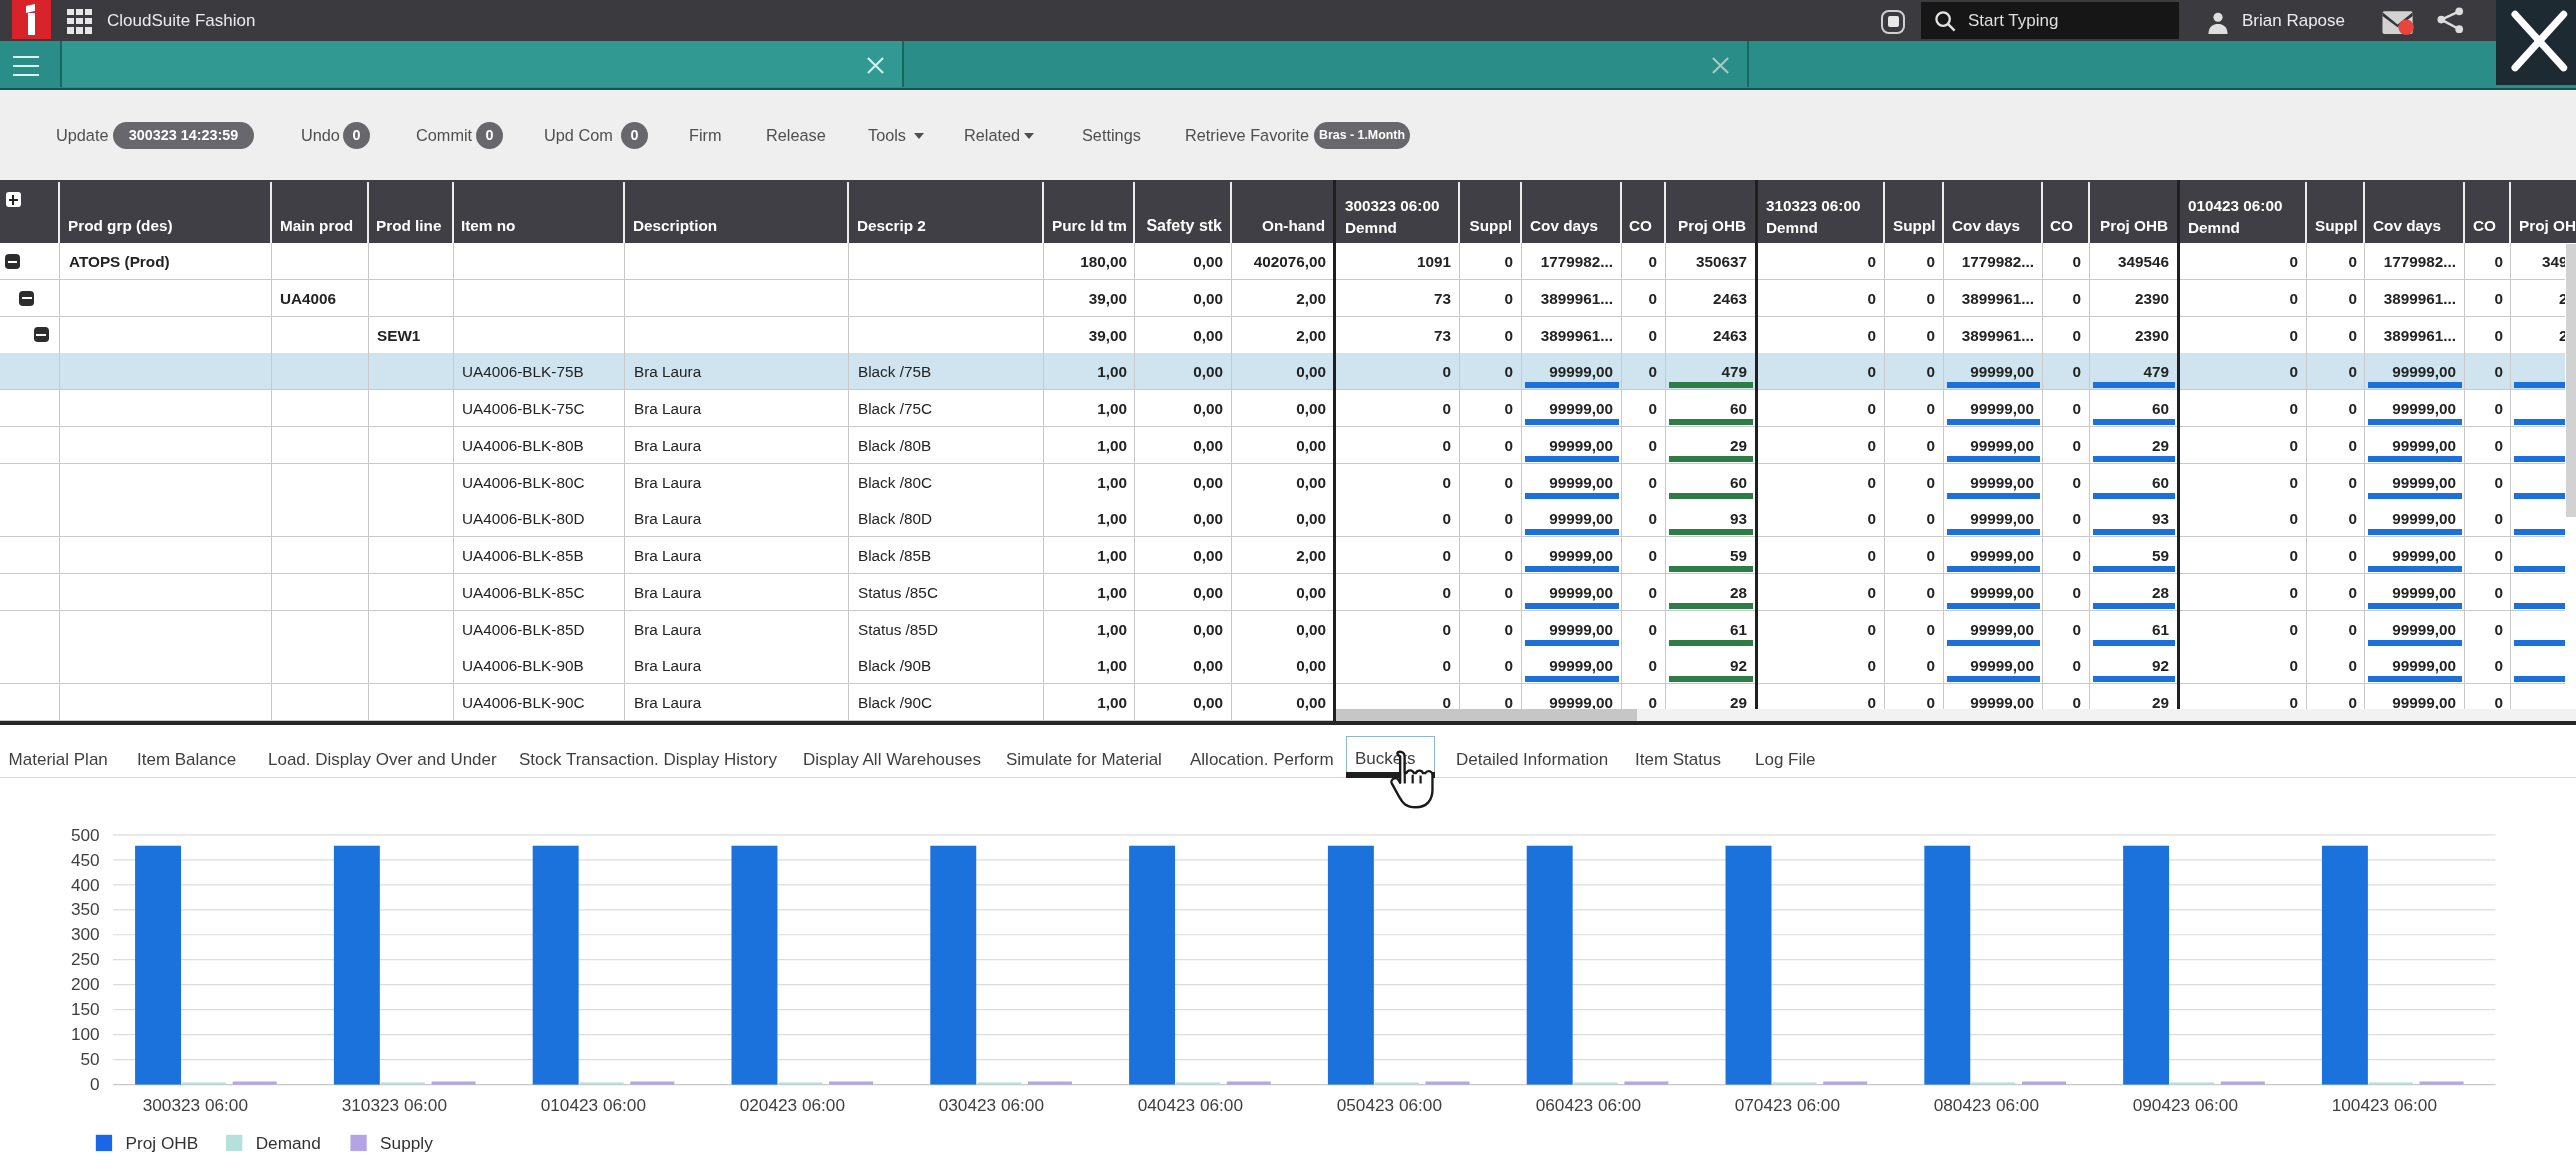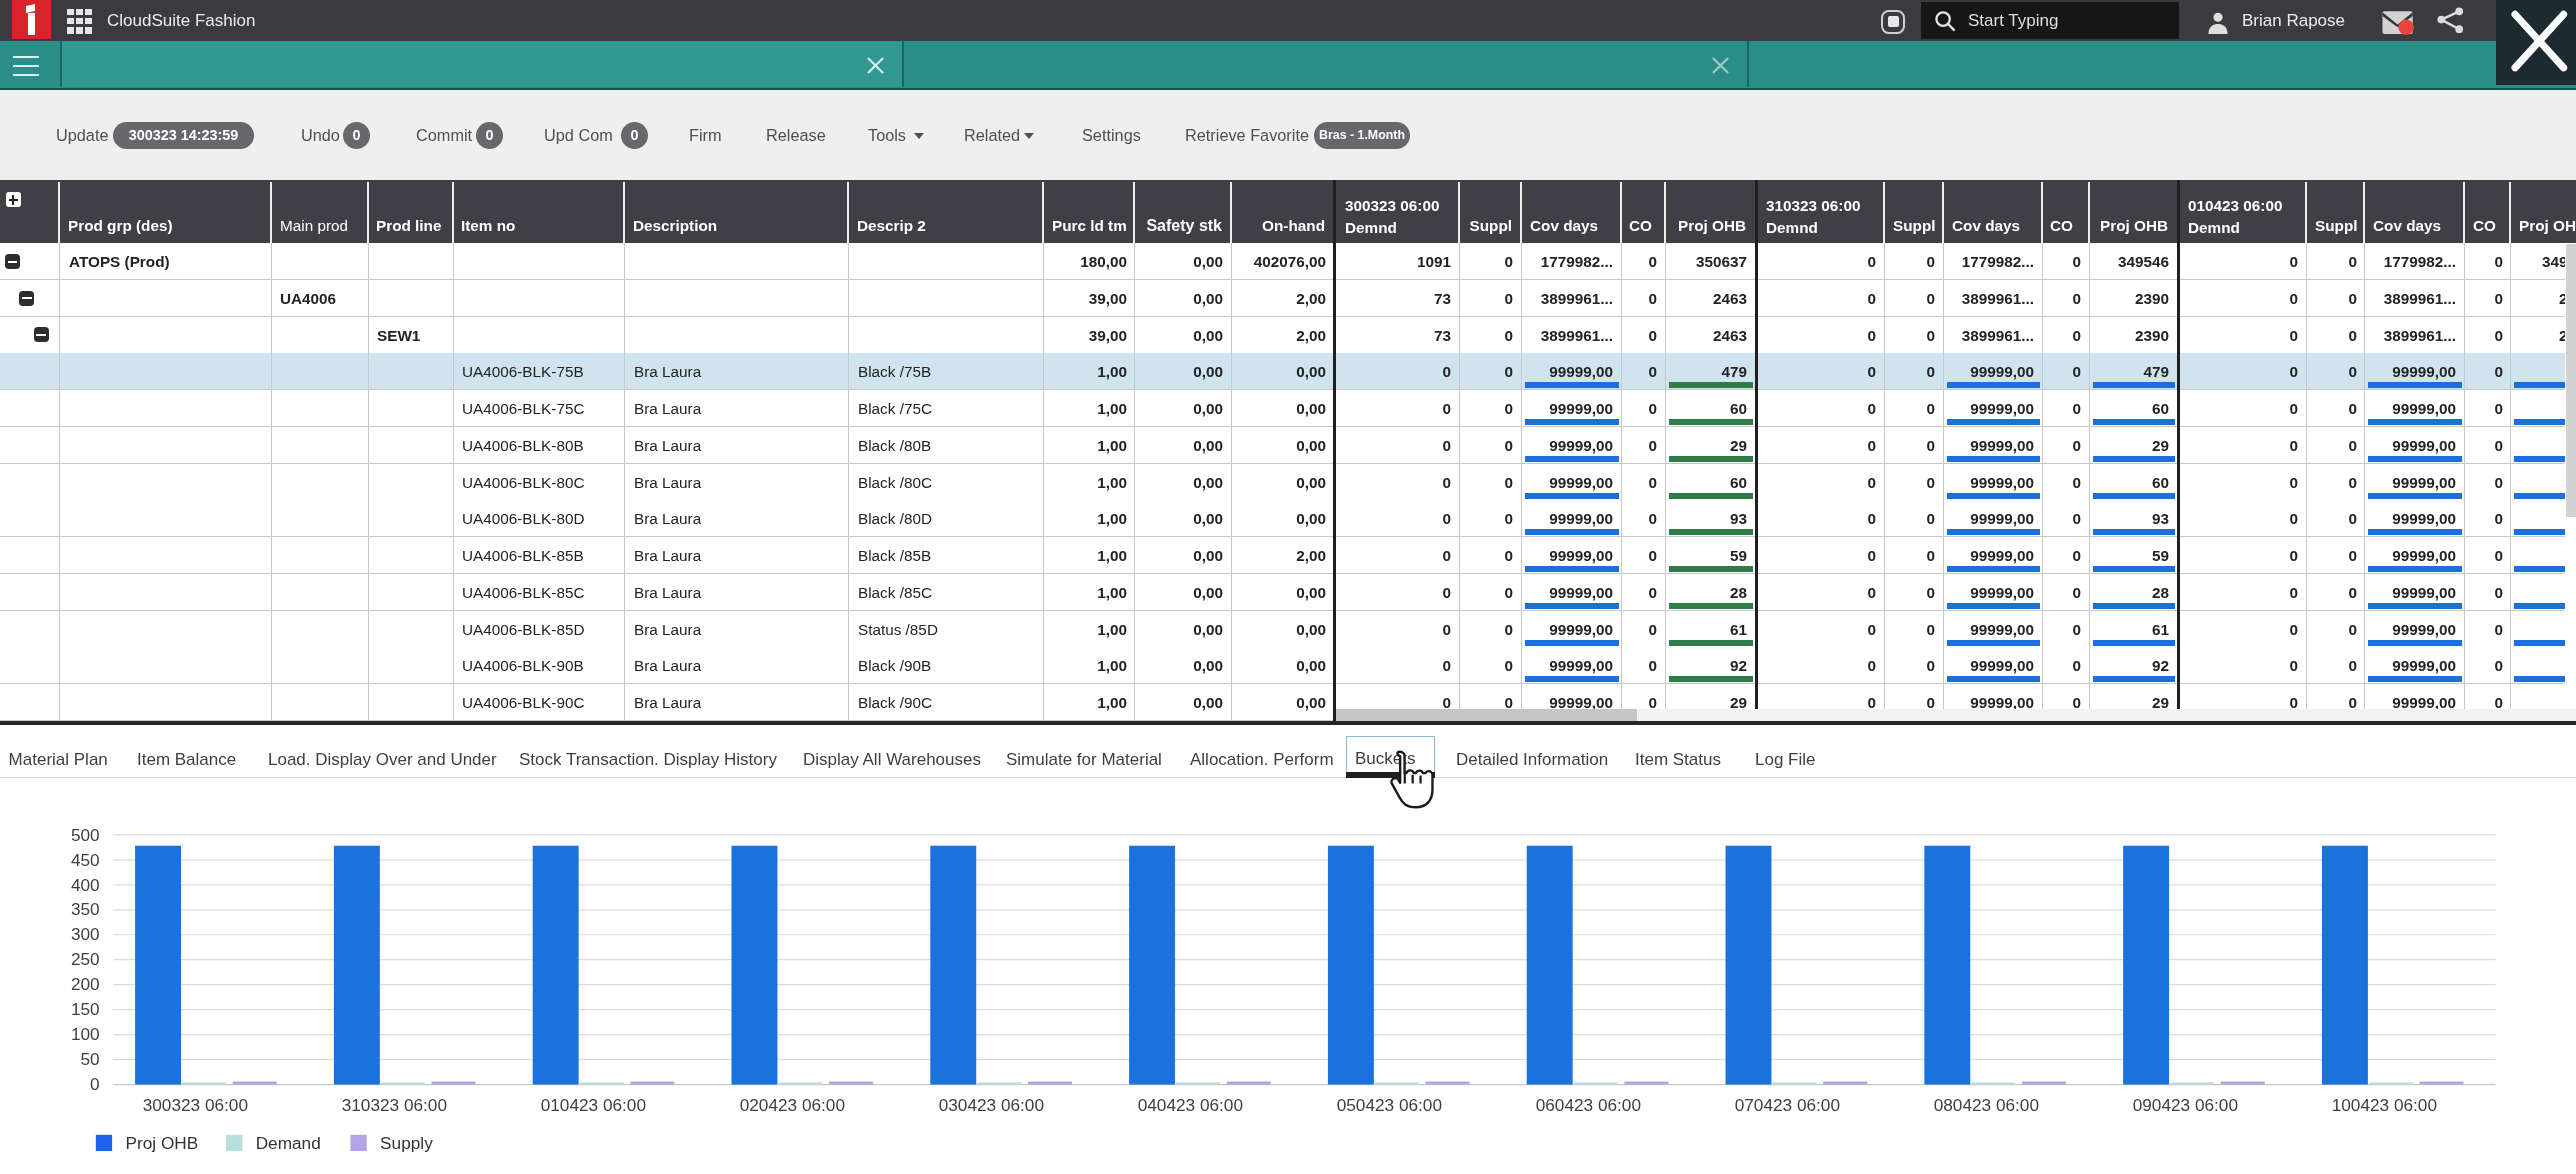--- a/index.html
+++ b/index.html
@@ -95,21 +95,21 @@
 <div class="abs" style="left:1664px;top:182px;width:1.9px;height:61px;background:#ececec"></div>
 <div class="abs" style="left:1883px;top:182px;width:1.9px;height:61px;background:#ececec"></div>
 <div class="abs" style="left:1942px;top:182px;width:1.9px;height:61px;background:#ececec"></div>
 <div class="abs" style="left:2041px;top:182px;width:1.9px;height:61px;background:#ececec"></div>
 <div class="abs" style="left:2088px;top:182px;width:1.9px;height:61px;background:#ececec"></div>
 <div class="abs" style="left:2305px;top:182px;width:1.9px;height:61px;background:#ececec"></div>
 <div class="abs" style="left:2363px;top:182px;width:1.9px;height:61px;background:#ececec"></div>
 <div class="abs" style="left:2463px;top:182px;width:1.9px;height:61px;background:#ececec"></div>
 <div class="abs" style="left:2509px;top:182px;width:1.9px;height:61px;background:#ececec"></div>
 <div class="abs" style="left:68px;top:217px;width:194px;font-size:15.3px;font-weight:700;color:#fff;text-align:left;white-space:nowrap">Prod grp (des)</div>
-<div class="abs" style="left:280px;top:217px;width:79px;font-size:15.3px;font-weight:400;color:#fff;text-align:left;white-space:nowrap">Main prod</div>
+<div class="abs" style="left:280px;top:217px;width:79px;font-size:15.3px;font-weight:700;color:#fff;text-align:left;white-space:nowrap">Main prod</div>
 <div class="abs" style="left:376px;top:217px;width:68px;font-size:15.3px;font-weight:700;color:#fff;text-align:left;white-space:nowrap">Prod line</div>
 <div class="abs" style="left:461px;top:217px;width:154px;font-size:15.3px;font-weight:700;color:#fff;text-align:left;white-space:nowrap">Item no</div>
 <div class="abs" style="left:633px;top:217px;width:207px;font-size:15.3px;font-weight:700;color:#fff;text-align:left;white-space:nowrap">Description</div>
 <div class="abs" style="left:857px;top:217px;width:178px;font-size:15.3px;font-weight:700;color:#fff;text-align:left;white-space:nowrap">Descrip 2</div>
 <div class="abs" style="left:1052px;top:217px;width:74px;font-size:15.3px;font-weight:700;color:#fff;text-align:right;white-space:nowrap">Purc ld tm</div>
 <div class="abs" style="left:1143px;top:217px;width:79px;font-size:16px;font-weight:700;color:#fff;text-align:right;white-space:nowrap">Safety stk</div>
 <div class="abs" style="left:1240px;top:217px;width:85px;font-size:15.3px;font-weight:700;color:#fff;text-align:right;white-space:nowrap">On-hand</div>
 <div class="abs" style="left:1345px;top:195px;width:105px;font-size:15.3px;font-weight:700;color:#fff;line-height:21.5px;text-align:left;white-space:pre">300323 06:00
 Demnd</div>
 <div class="abs" style="left:1467px;top:217px;width:45px;font-size:15.3px;font-weight:700;color:#fff;text-align:right;white-space:nowrap">Suppl</div>
@@ -214,21 +214,21 @@
 <div class="abs" style="left:1144px;top:500px;width:79px;height:37px;line-height:37px;font-size:15.3px;font-weight:700;color:#232323;text-align:right;white-space:nowrap">0,00</div>
 <div class="abs" style="left:1241px;top:500px;width:85px;height:37px;line-height:37px;font-size:15.3px;font-weight:700;color:#232323;text-align:right;white-space:nowrap">0,00</div>
 <div class="abs" style="left:462px;top:537px;width:154px;height:37px;line-height:37px;font-size:15.3px;font-weight:400;color:#232323;text-align:left;white-space:nowrap">UA4006-BLK-85B</div>
 <div class="abs" style="left:634px;top:537px;width:207px;height:37px;line-height:37px;font-size:15.3px;font-weight:400;color:#232323;text-align:left;white-space:nowrap">Bra Laura</div>
 <div class="abs" style="left:858px;top:537px;width:178px;height:37px;line-height:37px;font-size:15.3px;font-weight:400;color:#232323;text-align:left;white-space:nowrap">Black /85B</div>
 <div class="abs" style="left:1053px;top:537px;width:74px;height:37px;line-height:37px;font-size:15.3px;font-weight:700;color:#232323;text-align:right;white-space:nowrap">1,00</div>
 <div class="abs" style="left:1144px;top:537px;width:79px;height:37px;line-height:37px;font-size:15.3px;font-weight:700;color:#232323;text-align:right;white-space:nowrap">0,00</div>
 <div class="abs" style="left:1241px;top:537px;width:85px;height:37px;line-height:37px;font-size:15.3px;font-weight:700;color:#232323;text-align:right;white-space:nowrap">2,00</div>
 <div class="abs" style="left:462px;top:574px;width:154px;height:37px;line-height:37px;font-size:15.3px;font-weight:400;color:#232323;text-align:left;white-space:nowrap">UA4006-BLK-85C</div>
 <div class="abs" style="left:634px;top:574px;width:207px;height:37px;line-height:37px;font-size:15.3px;font-weight:400;color:#232323;text-align:left;white-space:nowrap">Bra Laura</div>
-<div class="abs" style="left:858px;top:574px;width:178px;height:37px;line-height:37px;font-size:15.3px;font-weight:400;color:#232323;text-align:left;white-space:nowrap">Black /85C</div>
+<div class="abs" style="left:858px;top:574px;width:178px;height:37px;line-height:37px;font-size:15.3px;font-weight:400;color:#232323;text-align:left;white-space:nowrap">Status /85C</div>
 <div class="abs" style="left:1053px;top:574px;width:74px;height:37px;line-height:37px;font-size:15.3px;font-weight:700;color:#232323;text-align:right;white-space:nowrap">1,00</div>
 <div class="abs" style="left:1144px;top:574px;width:79px;height:37px;line-height:37px;font-size:15.3px;font-weight:700;color:#232323;text-align:right;white-space:nowrap">0,00</div>
 <div class="abs" style="left:1241px;top:574px;width:85px;height:37px;line-height:37px;font-size:15.3px;font-weight:700;color:#232323;text-align:right;white-space:nowrap">0,00</div>
 <div class="abs" style="left:462px;top:611px;width:154px;height:37px;line-height:37px;font-size:15.3px;font-weight:400;color:#232323;text-align:left;white-space:nowrap">UA4006-BLK-85D</div>
 <div class="abs" style="left:634px;top:611px;width:207px;height:37px;line-height:37px;font-size:15.3px;font-weight:400;color:#232323;text-align:left;white-space:nowrap">Bra Laura</div>
 <div class="abs" style="left:858px;top:611px;width:178px;height:37px;line-height:37px;font-size:15.3px;font-weight:400;color:#232323;text-align:left;white-space:nowrap">Status /85D</div>
 <div class="abs" style="left:1053px;top:611px;width:74px;height:37px;line-height:37px;font-size:15.3px;font-weight:700;color:#232323;text-align:right;white-space:nowrap">1,00</div>
 <div class="abs" style="left:1144px;top:611px;width:79px;height:37px;line-height:37px;font-size:15.3px;font-weight:700;color:#232323;text-align:right;white-space:nowrap">0,00</div>
 <div class="abs" style="left:1241px;top:611px;width:85px;height:37px;line-height:37px;font-size:15.3px;font-weight:700;color:#232323;text-align:right;white-space:nowrap">0,00</div>
 <div class="abs" style="left:462px;top:647px;width:154px;height:37px;line-height:37px;font-size:15.3px;font-weight:400;color:#232323;text-align:left;white-space:nowrap">UA4006-BLK-90B</div>

